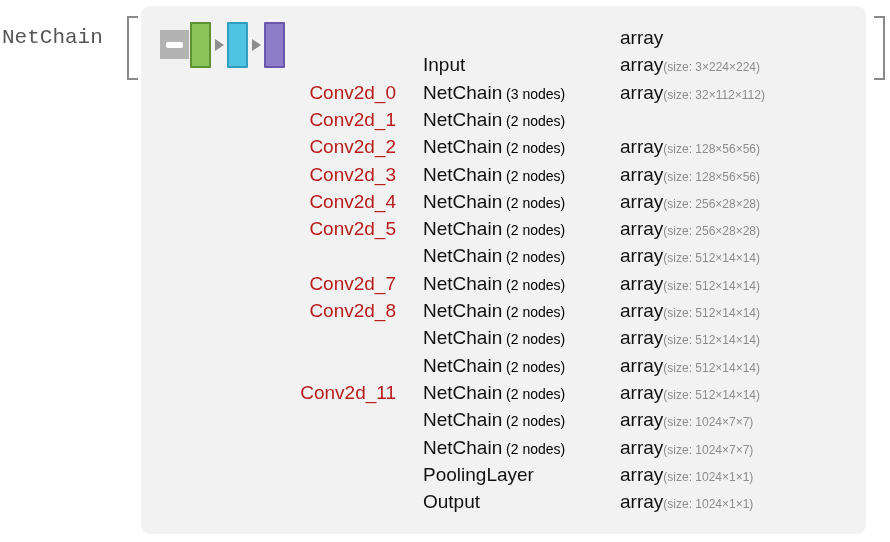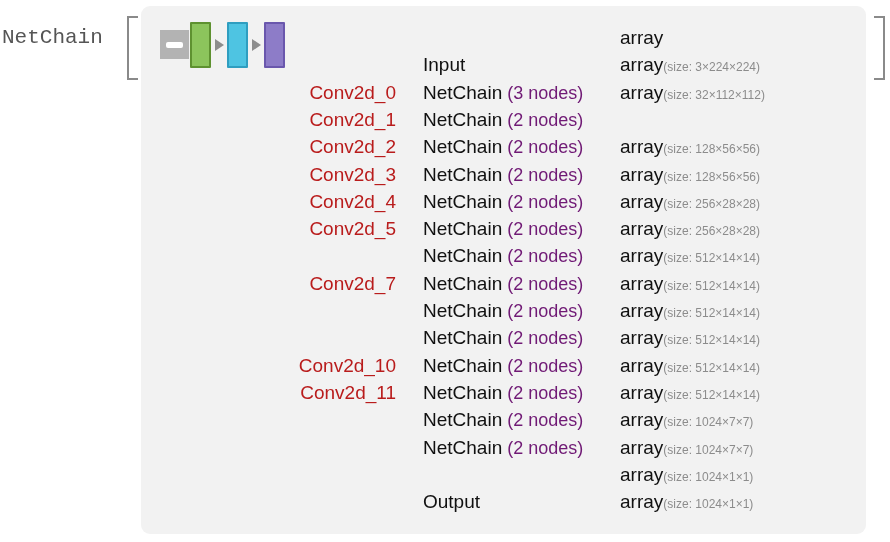--- a/index.html
+++ b/index.html
@@ -137,22 +137,22 @@
     font-family: "Liberation Sans", sans-serif;
   }
   .col-type {
     position: absolute;
     left: 282px;
     font-size: 19px;
     color: #111111;
     font-family: "Liberation Sans", sans-serif;
   }
   .col-type .sub {
-    color: #701a75;
-    font-size: 18px;
+    color: #000000;
+    font-size: 14px;
   }
   .col-shape {
     position: absolute;
     left: 479px;
     font-size: 19px;
     color: #111111;
     font-family: "Liberation Sans", sans-serif;
   }
   .col-shape .sub {
     color: #8c8c8c;
@@ -224,46 +224,47 @@
       <div class="row" style="top: 236.4px;">
         <div class="col-type"><span>NetChain</span><span class="sub"> (2 nodes)</span></div>
         <div class="col-shape"><span>array</span><span class="sub">(size: 512×14×14)</span></div>
       </div>
       <div class="row" style="top: 263.7px;">
         <div class="col-name">Conv2d_7</div>
         <div class="col-type"><span>NetChain</span><span class="sub"> (2 nodes)</span></div>
         <div class="col-shape"><span>array</span><span class="sub">(size: 512×14×14)</span></div>
       </div>
       <div class="row" style="top: 291px;">
+        <div class="col-name">Conv2d_8</div>
         <div class="col-type"><span>NetChain</span><span class="sub"> (2 nodes)</span></div>
         <div class="col-shape"><span>array</span><span class="sub">(size: 512×14×14)</span></div>
       </div>
       <div class="row" style="top: 318.3px;">
         <div class="col-type"><span>NetChain</span><span class="sub"> (2 nodes)</span></div>
         <div class="col-shape"><span>array</span><span class="sub">(size: 512×14×14)</span></div>
       </div>
       <div class="row" style="top: 345.6px;">
-        <div class="col-name">Conv2d_10</div>
         <div class="col-type"><span>NetChain</span><span class="sub"> (2 nodes)</span></div>
         <div class="col-shape"><span>array</span><span class="sub">(size: 512×14×14)</span></div>
       </div>
       <div class="row" style="top: 372.9px;">
         <div class="col-name">Conv2d_11</div>
         <div class="col-type"><span>NetChain</span><span class="sub"> (2 nodes)</span></div>
         <div class="col-shape"><span>array</span><span class="sub">(size: 512×14×14)</span></div>
       </div>
       <div class="row" style="top: 400.2px;">
         <div class="col-type"><span>NetChain</span><span class="sub"> (2 nodes)</span></div>
         <div class="col-shape"><span>array</span><span class="sub">(size: 1024×7×7)</span></div>
       </div>
       <div class="row" style="top: 427.5px;">
         <div class="col-type"><span>NetChain</span><span class="sub"> (2 nodes)</span></div>
         <div class="col-shape"><span>array</span><span class="sub">(size: 1024×7×7)</span></div>
       </div>
       <div class="row" style="top: 454.8px;">
+        <div class="col-type"><span>PoolingLayer</span></div>
         <div class="col-shape"><span>array</span><span class="sub">(size: 1024×1×1)</span></div>
       </div>
       <div class="row" style="top: 482.1px;">
         <div class="col-name"></div>
         <div class="col-type"><span>Output</span></div>
         <div class="col-shape"><span>array</span><span class="sub">(size: 1024×1×1)</span></div>
       </div>
     </div>
 
 </div>

